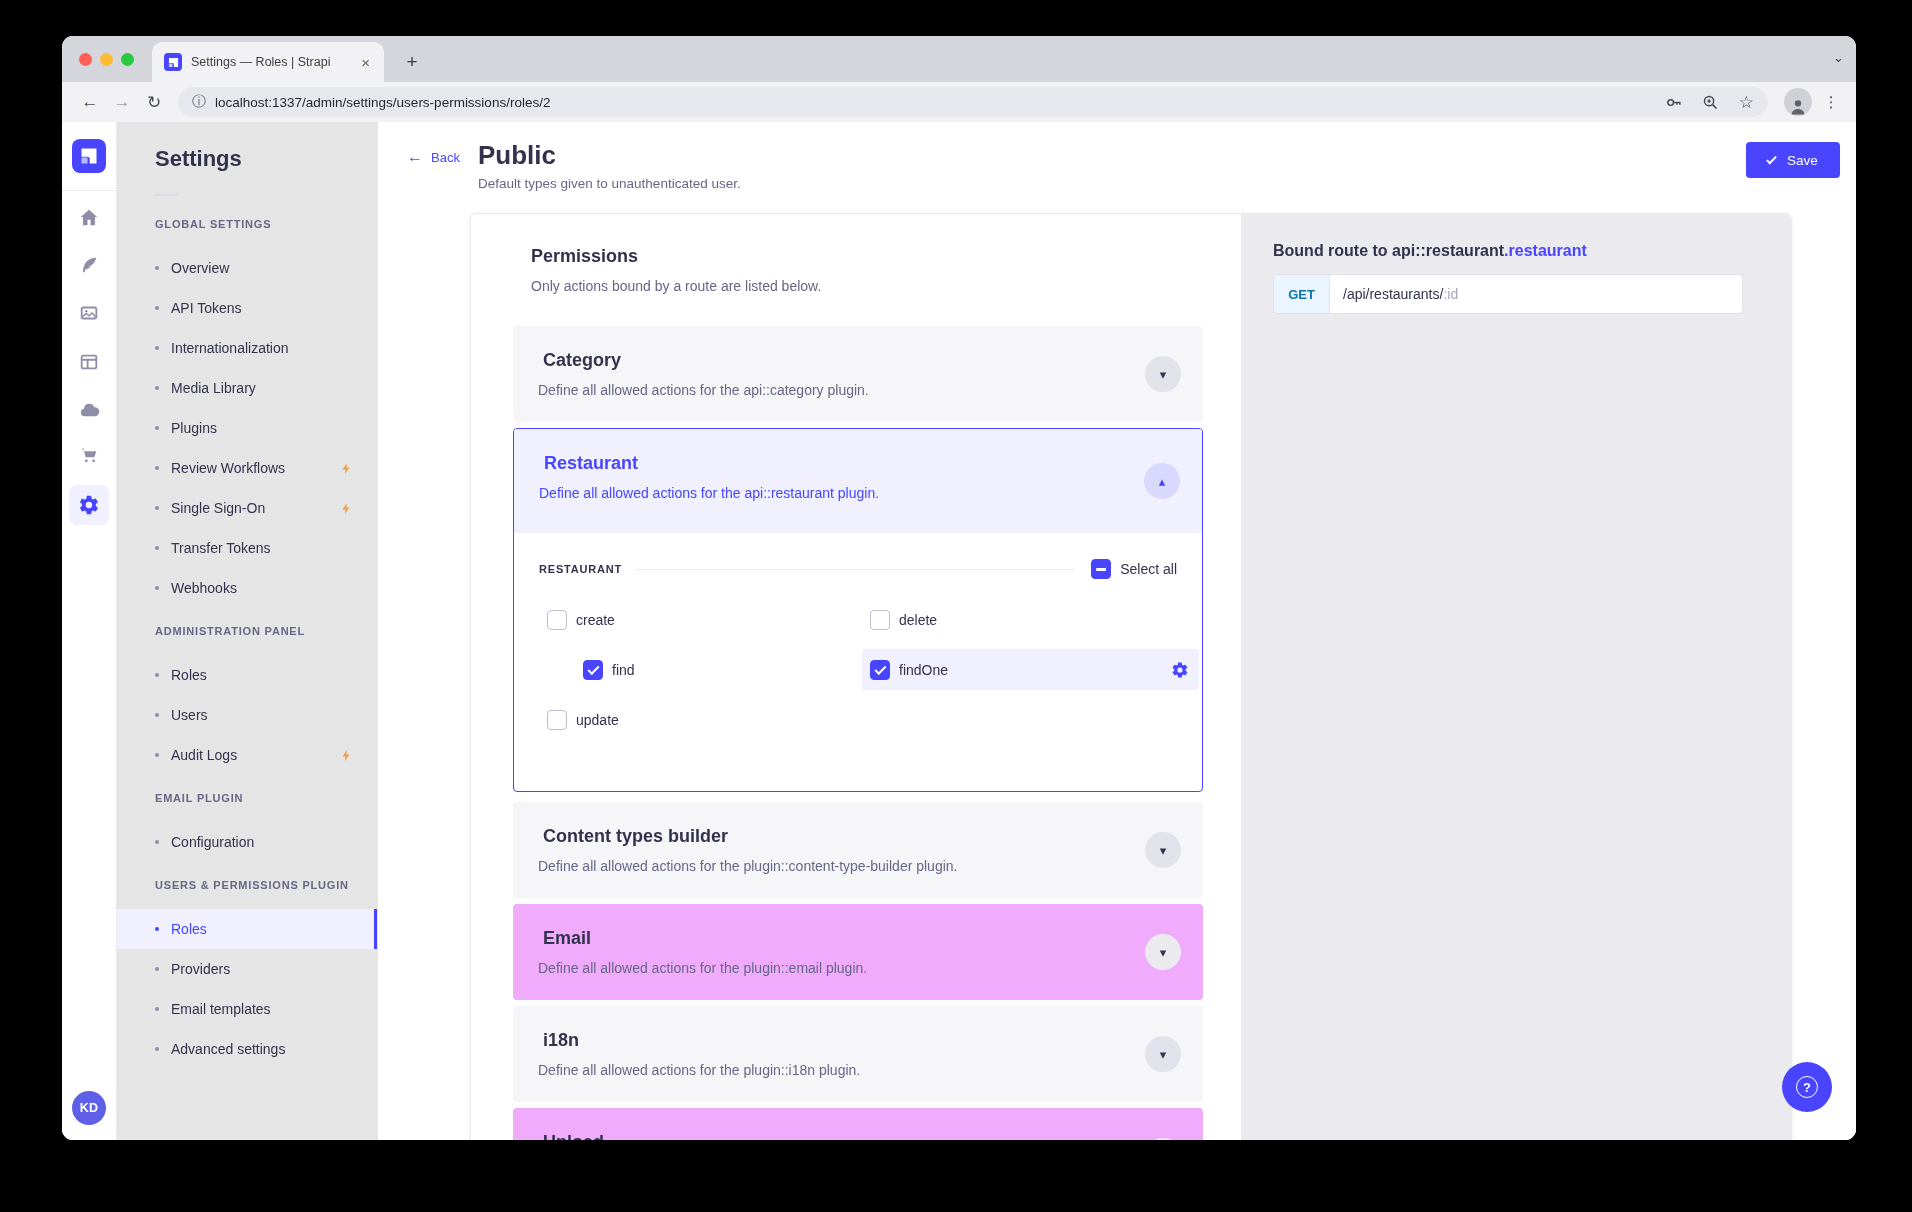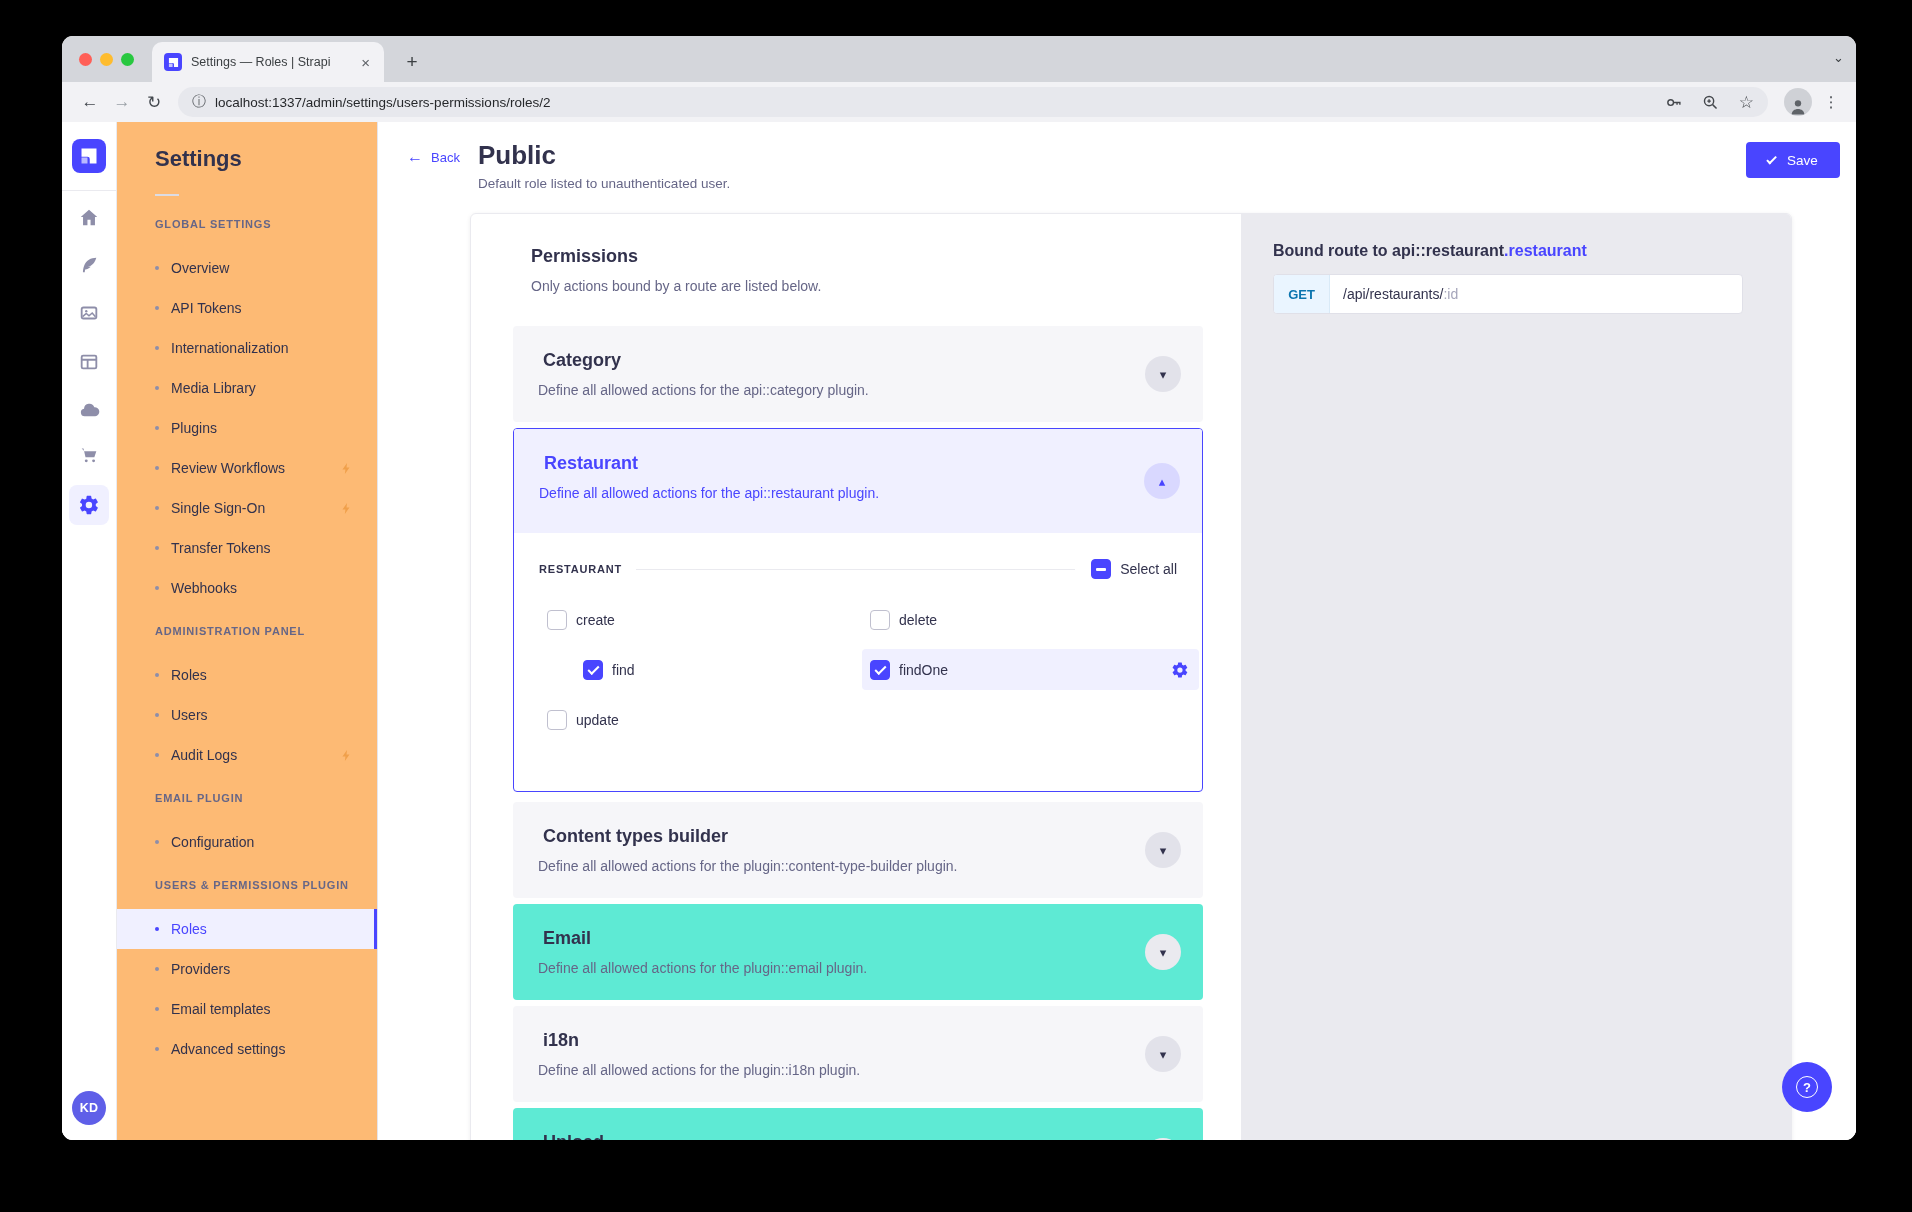--- a/index.html
+++ b/index.html
@@ -29,21 +29,21 @@
 
   
   .page { position:absolute; left:0; top:86px; right:0; bottom:0; background:#fff; overflow:hidden; }
   .iconnav { position:absolute; left:0; top:0; width:55px; bottom:0; background:#fff; border-right:1px solid #eaeaef; }
   .logo-sq { position:absolute; left:10px; top:17px; width:34px; height:34px; border-radius:8px; background:#4945ff; display:flex; align-items:center; justify-content:center; }
   .iconnav-divider { position:absolute; left:0; top:68px; width:55px; height:1px; background:#eaeaef; }
   .inav { position:absolute; left:7px; width:40px; height:40px; border-radius:8px; display:flex; align-items:center; justify-content:center; color:#8e8ea9; }
   .inav.active { background:#f0f0ff; color:#4945ff; }
   .kd { position:absolute; left:10px; top:969px; width:34px; height:34px; border-radius:50%; background:#5f5fe8; color:#fff; font-size:12.5px; font-weight:bold; display:flex; align-items:center; justify-content:center; letter-spacing:.3px; }
 
-  .subnav { position:absolute; left:55px; top:0; width:261px; bottom:0; background:#fdba74; border-right:1px solid #e4e4ec; padding-top:24px; }
+  .subnav { position:absolute; left:55px; top:0; width:261px; bottom:0; background:#e5e5e5; border-right:1px solid #e4e4ec; padding-top:24px; }
   .subnav-title { padding-left:38px; font-size:22px; font-weight:bold; color:#32324d; height:34px; }
   .subnav-divider { margin:14px 0 22px 38px; width:24px; height:2px; background:#dcdce4; }
   .sec-h { margin:17px 0 12px 0; padding-left:38px; height:18px; font-size:11px; font-weight:bold; letter-spacing:.8px; color:#666687; }
   .nav-item { height:40px; display:flex; align-items:center; padding:0 24px 0 38px; font-size:14px; color:#32324d; position:relative; }
   .nav-item .dot { width:4px; height:4px; border-radius:50%; background:#8e8ea9; margin-right:12px; flex:0 0 auto; }
   .nav-item .bolt { margin-left:auto; display:flex; }
   .nav-item.active { background:#f0f0ff; color:#4945ff; border-right:3px solid #4945ff; }
   .nav-item.active .dot { background:#4945ff; }
 
   .main { position:absolute; left:316px; top:0; right:0; bottom:0; background:#fff; }
@@ -53,21 +53,21 @@
   .pg-sub { position:absolute; left:100px; top:54px; font-size:13.5px; color:#666687; }
   .save-btn { position:absolute; right:16px; top:20px; width:94px; height:36px; background:#4945ff; border-radius:4px; display:flex; align-items:center; justify-content:center; gap:9px; color:#fff; font-size:13.5px; }
   .save-check { width:10px; height:5px; border-left:2px solid #fff; border-bottom:2px solid #fff; transform:rotate(-45deg) translateY(-2px); }
 
   .card { position:absolute; left:92px; top:91px; width:1322px; height:1060px; background:#fff; border:1px solid #eaeaef; border-radius:6px 6px 0 0; box-shadow:0 1px 4px rgba(33,33,52,.08); overflow:hidden; }
   .perm-title { position:absolute; left:60px; top:32px; font-size:18px; font-weight:600; color:#32324d; }
   .perm-sub { position:absolute; left:60px; top:64px; font-size:14px; color:#666687; }
   .acc-col { position:absolute; left:42px; top:112px; width:690px; }
   .acc { border-radius:4px; position:relative; margin-bottom:6px; }
   .acc.gray { background:#f6f6f9; }
-  .acc.white { background:#5eead4; }
+  .acc.white { background:#f0abfc; }
   .acc-head { height:96px; position:relative; }
   .acc-title { position:absolute; left:30px; top:24px; font-size:18px; font-weight:600; color:#32324d; }
   .acc-desc { position:absolute; left:25px; top:56px; font-size:14px; color:#666687; }
   .acc-toggle { position:absolute; right:22px; top:50%; margin-top:-18px; width:36px; height:36px; border-radius:50%; display:flex; align-items:center; justify-content:center; font-size:13px; color:#32324d; }
   .acc.gray .acc-toggle { background:#e2e2ea; }
   .acc.white .acc-toggle { background:#eaeaef; }
   .acc.expanded { border:1px solid #4945ff; background:#fff; margin-bottom:10px; }
   .acc.expanded .acc-head { height:104px; background:#f0f0ff; border-radius:3px 3px 0 0; }
   .acc.expanded .acc-title, .acc.expanded .acc-desc { color:#4945ff; }
   .acc.expanded .acc-toggle { background:#d9d8ff; color:#4945ff; }
@@ -300,21 +300,21 @@
         </div>
     </div>
 
     <div class="main">
       <div class="main-header">
         <div class="back-link">
           <span style="font-size:16px;">←</span>
           <span>Back</span>
         </div>
         <div class="pg-title">Public</div>
-        <div class="pg-sub">Default role listed to unauthenticated user.</div>
+        <div class="pg-sub">Default types given to unauthenticated user.</div>
         <div class="save-btn">
           <span class="save-check"></span>
           <span>Save</span>
         </div>
       </div>
 
       <div class="card">
         <div class="perm-title">Permissions</div>
         <div class="perm-sub">Only actions bound by a route are listed below.</div>
 

